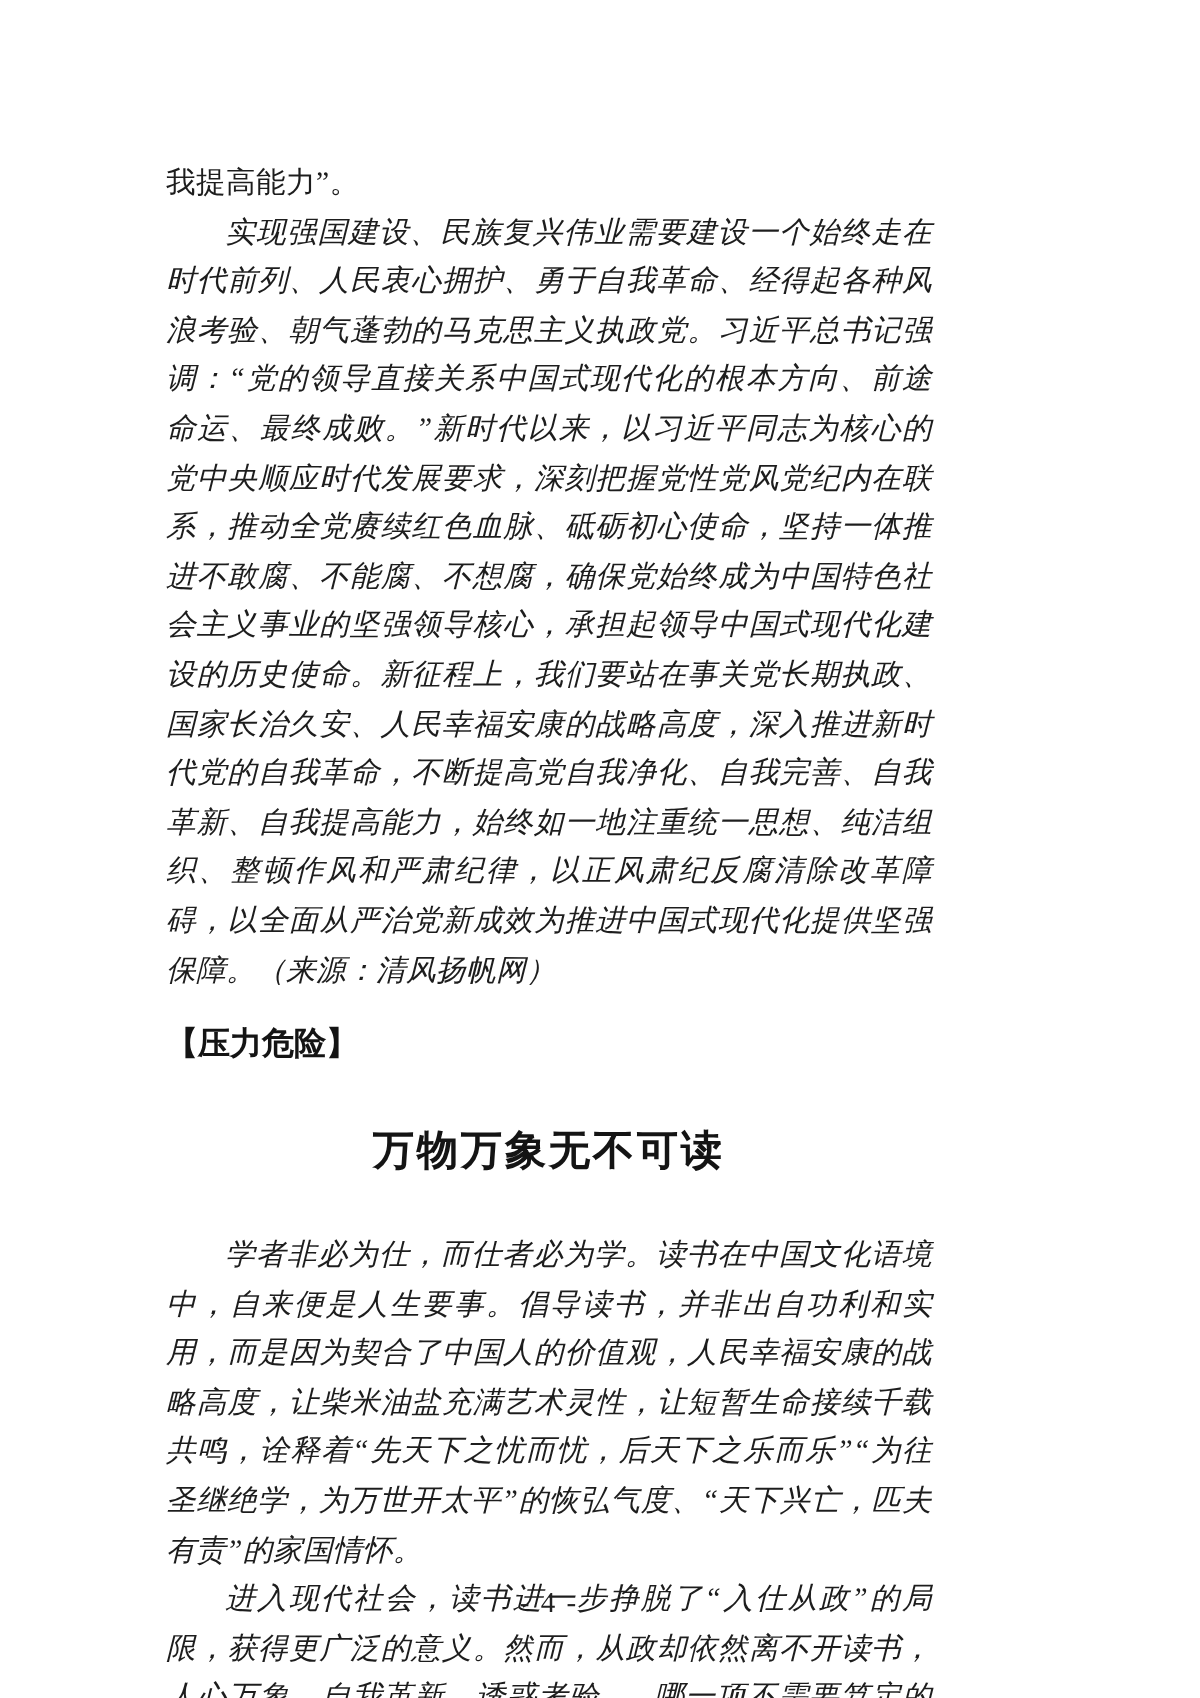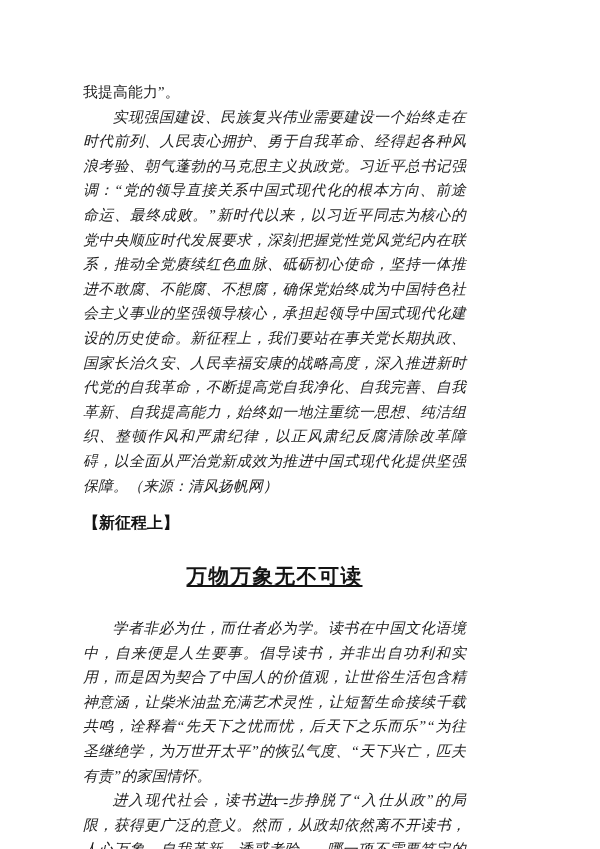--- a/index.html
+++ b/index.html
@@ -39,21 +39,20 @@
     color: #141414;
   }
   .article-title {
     margin: 27px 0 0 0;
     font-size: 20.5px;
     font-weight: bold;
     text-align: center;
     line-height: 28px;
     letter-spacing: 1.5px;
     color: #141414;
-    text-decoration: underline;
   }
   .body-start {
     margin-top: 26px;
   }
   .page-number {
     position: absolute;
     left: 0;
     right: 0;
     bottom: 38px;
     text-align: center;
@@ -63,22 +62,22 @@
   }
 </style>
 </head>
 <body>
 
 <div class="page">
   <p class="para">我提高能力”。</p>
 
   <p class="para indent">实现强国建设、民族复兴伟业需要建设一个始终走在时代前列、人民衷心拥护、勇于自我革命、经得起各种风浪考验、朝气蓬勃的马克思主义执政党。习近平总书记强调：“党的领导直接关系中国式现代化的根本方向、前途命运、最终成败。”新时代以来，以习近平同志为核心的党中央顺应时代发展要求，深刻把握党性党风党纪内在联系，推动全党赓续红色血脉、砥砺初心使命，坚持一体推进不敢腐、不能腐、不想腐，确保党始终成为中国特色社会主义事业的坚强领导核心，承担起领导中国式现代化建设的历史使命。新征程上，我们要站在事关党长期执政、国家长治久安、人民幸福安康的战略高度，深入推进新时代党的自我革命，不断提高党自我净化、自我完善、自我革新、自我提高能力，始终如一地注重统一思想、纯洁组织、整顿作风和严肃纪律，以正风肃纪反腐清除改革障碍，以全面从严治党新成效为推进中国式现代化提供坚强保障。（来源：清风扬帆网）</p>
 
-  <h3 class="section-header">【新征程上】</h3>
+  <h3 class="section-header">【压力危险】</h3>
 
   <h2 class="article-title">万物万象无不可读</h2>
 
-  <p class="para indent body-start">学者非必为仕，而仕者必为学。读书在中国文化语境中，自来便是人生要事。倡导读书，并非出自功利和实用，而是因为契合了中国人的价值观，让世俗生活包含精神意涵，让柴米油盐充满艺术灵性，让短暂生命接续千载共鸣，诠释着“先天下之忧而忧，后天下之乐而乐”“为往圣继绝学，为万世开太平”的恢弘气度、“天下兴亡，匹夫有责”的家国情怀。</p>
+  <p class="para indent body-start">学者非必为仕，而仕者必为学。读书在中国文化语境中，自来便是人生要事。倡导读书，并非出自功利和实用，而是因为契合了中国人的价值观，人民幸福安康的战略高度，让柴米油盐充满艺术灵性，让短暂生命接续千载共鸣，诠释着“先天下之忧而忧，后天下之乐而乐”“为往圣继绝学，为万世开太平”的恢弘气度、“天下兴亡，匹夫有责”的家国情怀。</p>
 
   <p class="para indent">进入现代社会，读书进一步挣脱了“入仕从政”的局限，获得更广泛的意义。然而，从政却依然离不开读书，人心万象、自我革新、诱惑考验……哪一项不需要笃定的内心、充盈的头脑。读书，</p>
 
   <div class="page-number">- 4 -</div>
 </div>
 
 </body></html>

